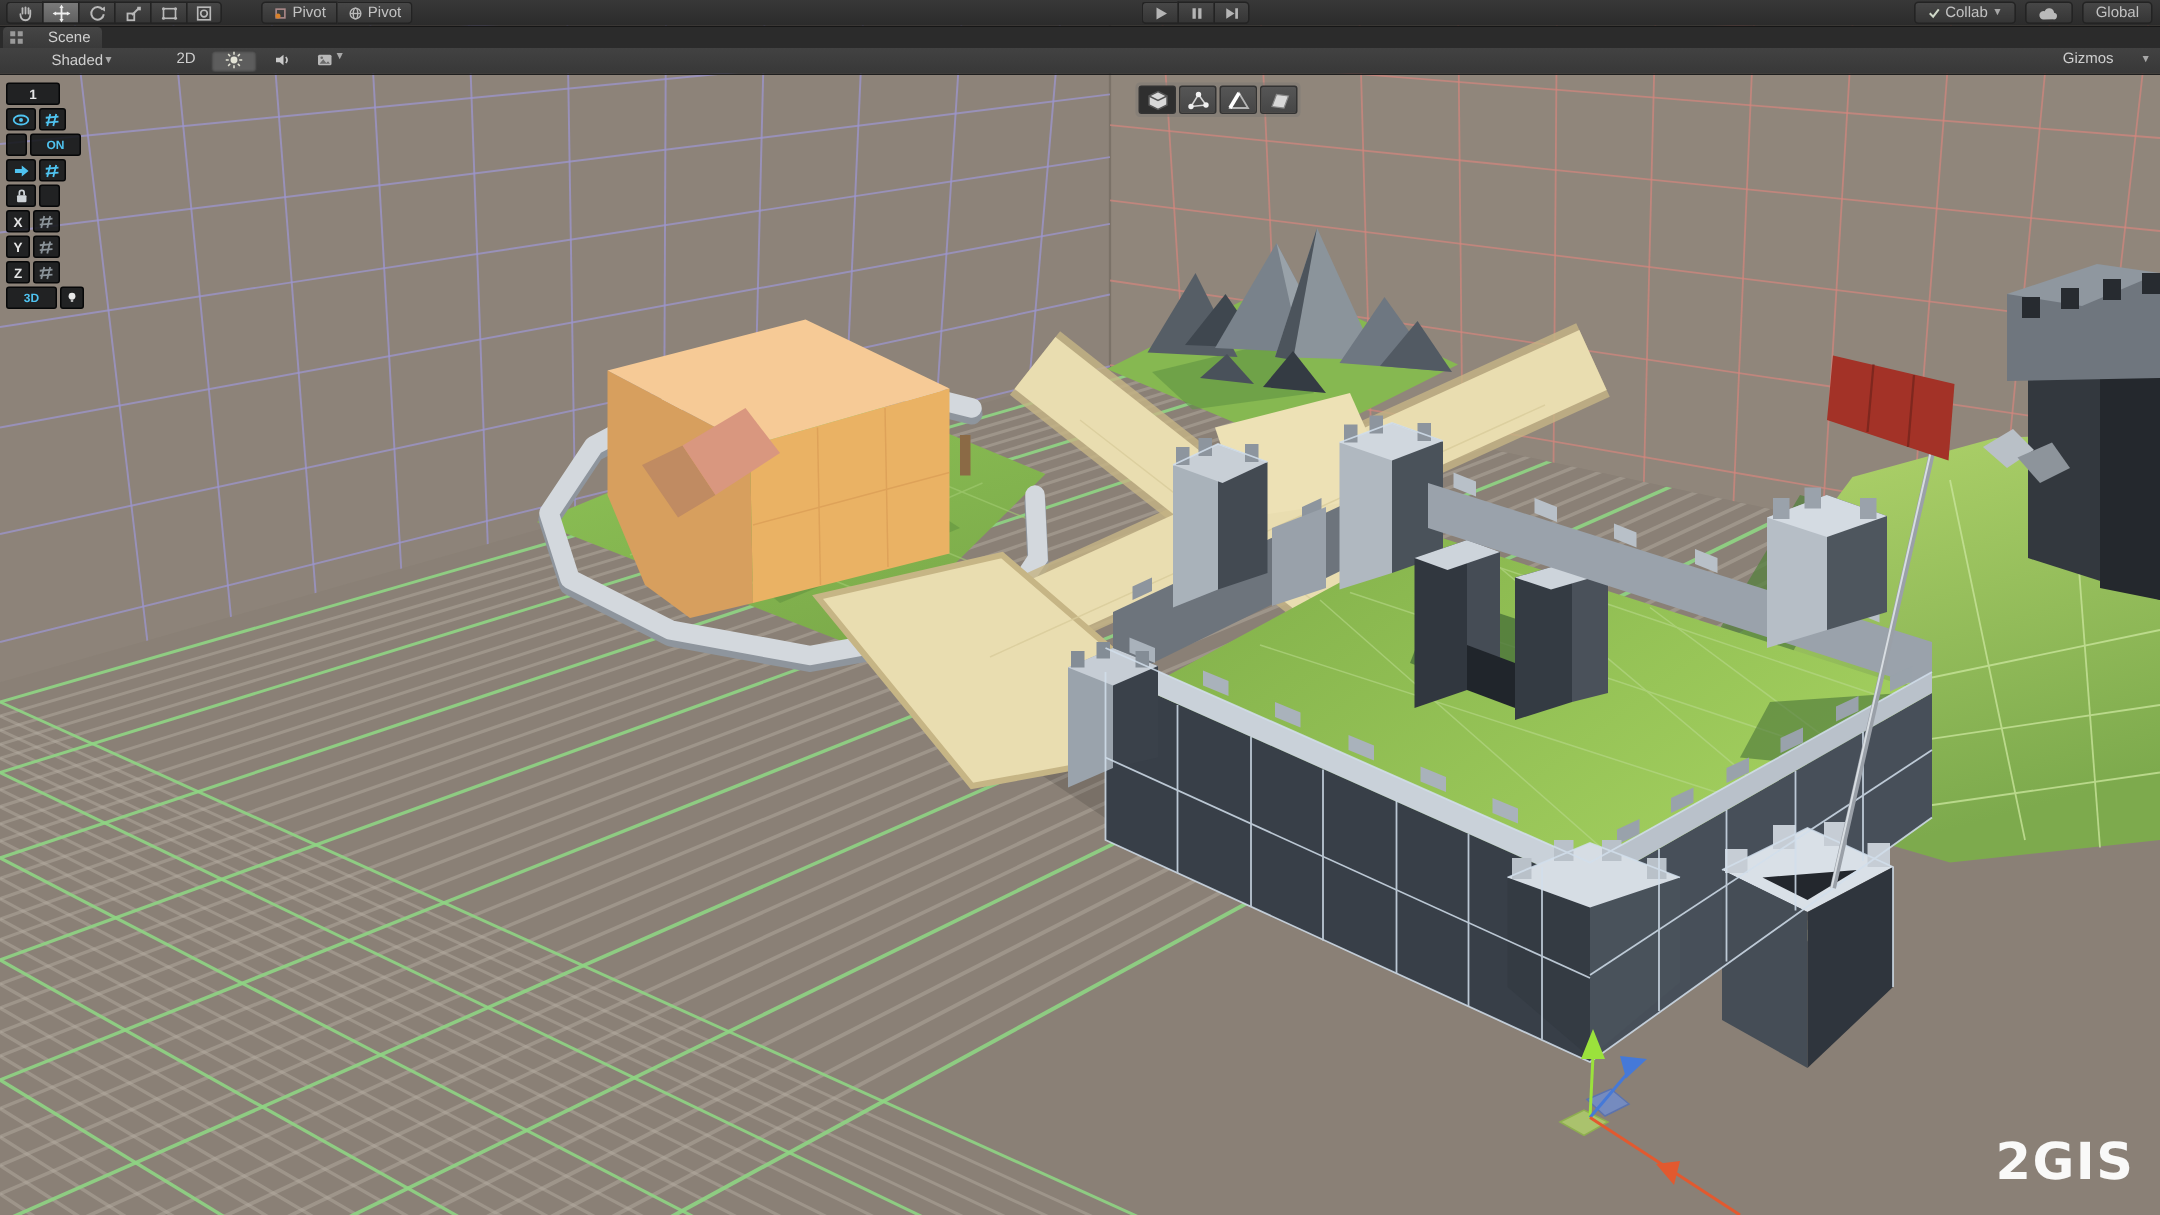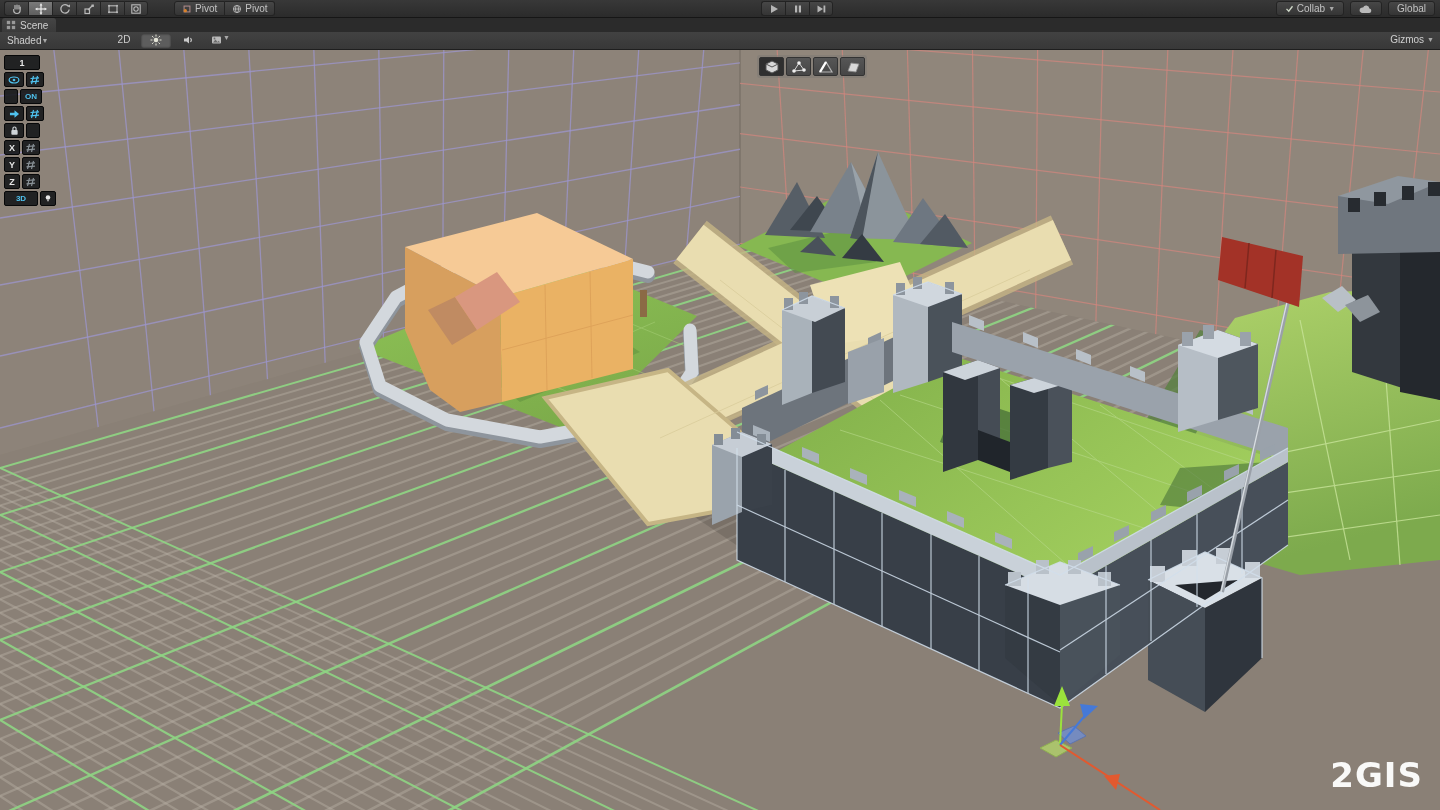--- a/index.html
+++ b/index.html
@@ -21,31 +21,31 @@
         background:linear-gradient(#474747,#353535);border:1px solid #232323;box-sizing:border-box;}
   .pill:first-child{border-radius:3px 0 0 3px;}
   .pill:last-child{border-radius:0 3px 3px 0;border-left:none;}
   .playgroup{position:absolute;left:761px;top:1px;display:flex;}
   .rightgroup{position:absolute;right:5px;top:1px;display:flex;gap:6px;align-items:center;}
   .rbtn{height:15px;padding:0 8px;display:flex;align-items:center;gap:3px;color:#c2c2c2;font-size:10px;
         background:linear-gradient(#474747,#353535);border:1px solid #232323;border-radius:3px;box-sizing:border-box;}
   .caret{font-size:7px;color:#a8a8a8;line-height:1;}
   
   .tabbar{position:absolute;left:0;top:18px;width:100%;height:14px;background:#2b2b2b;z-index:30;}
-  .tab{position:absolute;left:2px;top:0;height:14px;padding:0 8px 0 4px;display:flex;align-items:center;gap:4px;
+  .tab{position:absolute;left:2px;top:0;height:14px;padding:0 8px 0 4px;display:flex;align-items:center;gap:16px;
        background:linear-gradient(#454545,#3a3a3a);border-radius:3px 3px 0 0;color:#d0d0d0;font-size:10px;}
   
   .viewbar{position:absolute;left:0;top:32px;width:100%;height:18px;background:linear-gradient(#424242,#383838);
            border-bottom:1px solid #1f1f1f;z-index:30;display:flex;align-items:center;box-sizing:border-box;}
-  .vb-drop{width:96px;height:14px;margin-left:3px;display:flex;align-items:center;justify-content:flex-start;
+  .vb-drop{width:96px;height:14px;margin-left:3px;display:flex;align-items:center;justify-content:center;
            color:#cfcfcf;font-size:10px;padding:0 4px;}
   .vb-btn{height:14px;min-width:22px;padding:0 4px;margin-left:2px;display:flex;align-items:flex-start;justify-content:center;
           color:#cfcfcf;font-size:10px;border-radius:2px;}
   .vb-btn.active{background:#5d5d5d;box-shadow:inset 0 0 2px #222;}
-  .vb-right{position:absolute;right:6px;top:2px;display:flex;align-items:center;gap:3px;color:#cfcfcf;font-size:10px;}
+  .vb-right{position:absolute;right:6px;top:2px;display:flex;align-items:center;gap:18px;color:#cfcfcf;font-size:10px;}
   
   .loverlay{position:absolute;left:4px;top:55px;z-index:20;display:flex;flex-direction:column;gap:2px;}
   .lrow{display:flex;gap:2px;}
   .lcell{height:15px;background:rgba(18,20,23,.88);border:1px solid #060708;border-radius:2px;
          display:flex;align-items:center;justify-content:center;color:#e6e6e6;font-size:9px;font-weight:bold;
          box-sizing:border-box;padding:0 3px;}
   .cyan{color:#4fc3f0;}
   
   .pbbar{position:absolute;left:757px;top:55px;z-index:20;display:flex;gap:2px;padding:2px;
          background:rgba(125,122,116,.55);border-radius:3px;}
@@ -653,21 +653,21 @@
             <line x1="3.5" y1="1" x2="1.5" y2="9"></line>
             <line x1="7.5" y1="1" x2="5.5" y2="9"></line>
             <line x1="0.5" y1="3.5" x2="9" y2="2.8"></line>
             <line x1="0.5" y1="6.8" x2="9" y2="6.1"></line>
           </g>
         </svg>
       </div>
   </div>
   <div class="lrow">
     <div class="lcell" style="width:14px"></div>
-    <div class="lcell cyan" style="width:22px">
+    <div class="lcell cyan" style="width:34px">
         <span style="font-size:8px">ON</span>
       </div>
   </div>
   <div class="lrow">
     <div class="lcell" style="width:20px">
         <svg width="11" height="10" viewBox="0 0 12 11">
           <polygon points="1,4 6,4 6,1.5 11,5.5 6,9.5 6,7 1,7" fill="#4fc3f0"></polygon>
         </svg>
       </div>
     <div class="lcell" style="width:18px">

